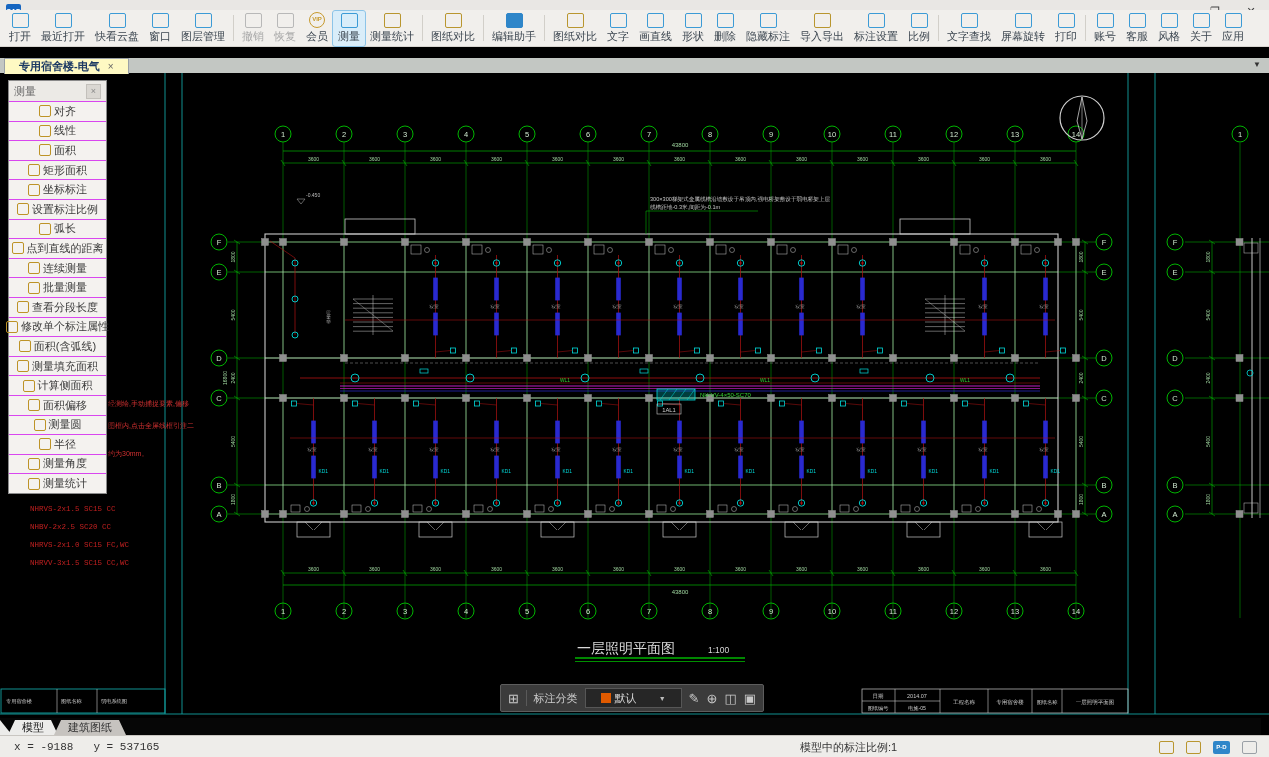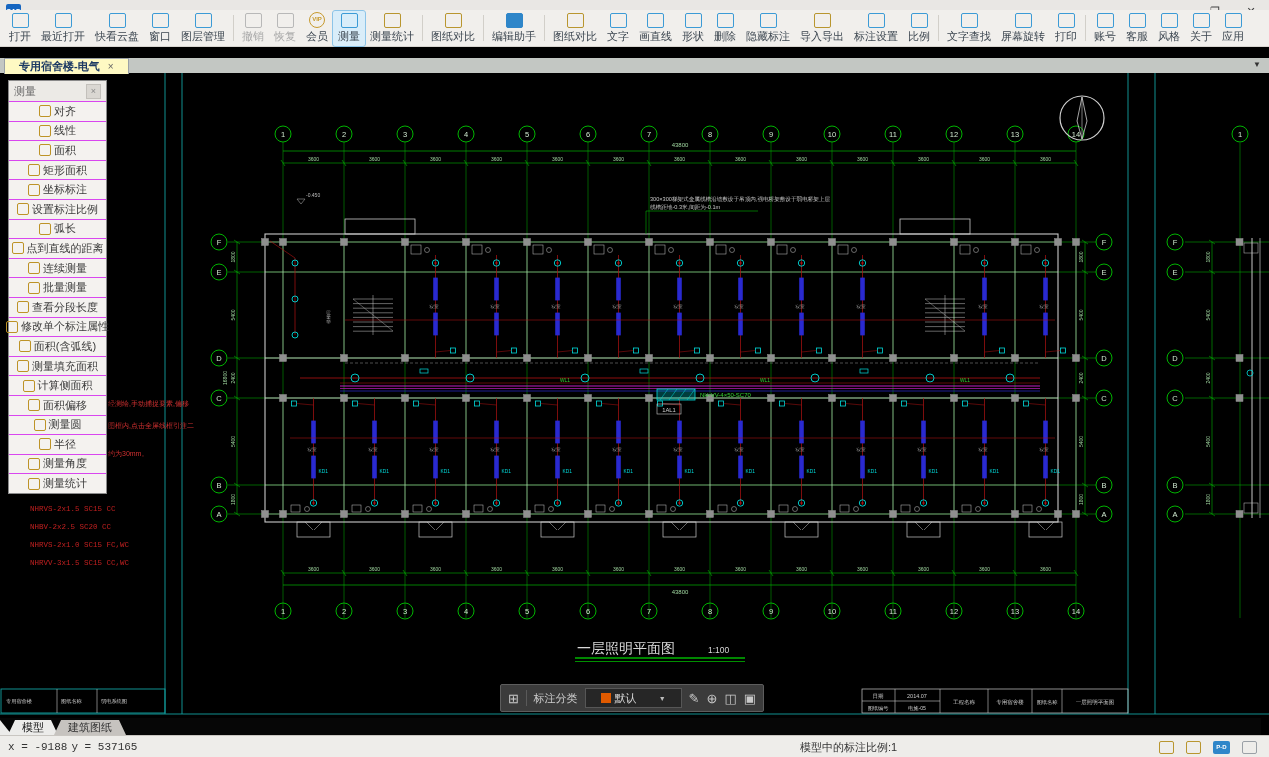--- a/index.html
+++ b/index.html
@@ -59,21 +59,21 @@
   
   .sheettabs{position:absolute;top:718px;left:0;right:8px;height:17px;background:#060606;display:flex;align-items:flex-end;z-index:10}
   .sliver{width:0;height:0;border-bottom:15px solid #ececea;border-right:12px solid transparent}
   .stab{height:15px;line-height:15px;font-size:11px;padding:0 14px;margin-left:-4px;
         clip-path:polygon(7px 0,calc(100% - 7px) 0,100% 100%,0 100%)}
   .stab.active{background:#ececea;color:#111}
   .stab.inactive{background:#c6c3bf;color:#333}
   
   .statusbar{position:absolute;top:735px;left:0;right:0;height:22px;background:#eeedea;
              border-top:1px solid #c9c6c1;display:flex;align-items:center;font-size:11px;color:#333;z-index:10}
-  .coords{margin-left:8px;font-family:"Liberation Mono",monospace;display:flex;gap:4px}
+  .coords{margin-left:14px;font-family:"Liberation Mono",monospace;display:flex;gap:20px}
   .scaletext{position:absolute;left:800px}
   .sicons{margin-left:auto;margin-right:12px;display:flex;gap:12px;align-items:center}
   .si{width:13px;height:11px;border:1.4px solid #b9962f;border-radius:2px}
   .si.pd{border:none;background:#2f86c9;color:#fff;font-size:6px;font-weight:bold;width:17px;height:13px;
          display:flex;align-items:center;justify-content:center;border-radius:2px}
   .si.win{border-color:#9aa0a6}
 </style>
 </head>
 <body>
 

